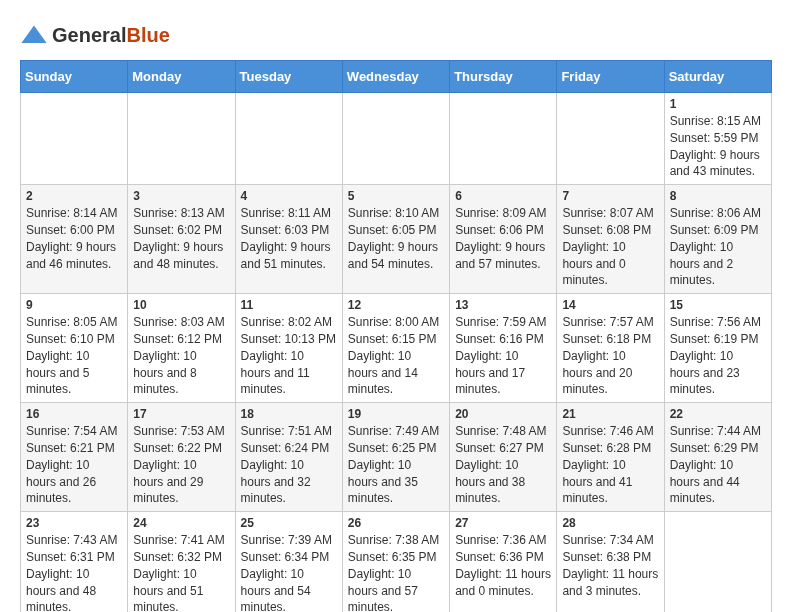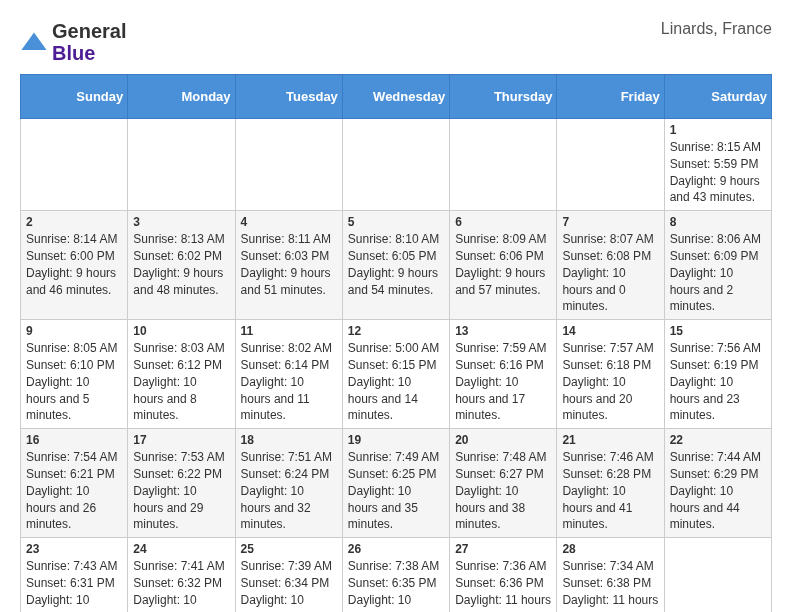--- a/index.html
+++ b/index.html
@@ -16,21 +16,20 @@
       align-items: flex-start;
       margin-bottom: 10px;
     }
     .logo-wrapper {
       display: flex;
       align-items: center;
       gap: 4px;
     }
     .logo-text-col {
       display: flex;
-      flex-direction: column;
     }
     .logo-icon {
       width: 28px;
       height: 28px;
       margin-top: 2px;
     }
     .title-area {
       text-align: right;
     }
     .month-title {
@@ -46,23 +45,23 @@
     .calendar-table {
       width: 100%;
       border-collapse: collapse;
       border: 1px solid #ccc;
     }
     .calendar-table th {
       background-color: #4a90d9;
       color: #fff;
       font-size: 13px;
       font-weight: bold;
-      padding: 14px 4px;
+      padding: 8px 4px;
       border: 1px solid #3a7bc8;
-      text-align: right;
+      text-align: left;
     }
     .calendar-table td {
       border: 1px solid #ccc;
       vertical-align: top;
       padding: 4px 5px;
       font-size: 10.5px;
       color: #333;
       width: 14.28%;
       height: 80px;
       background: #fff;
@@ -89,25 +88,24 @@
 <body>
 
 <div class="header-area">
   <div class="logo-wrapper">
     <svg class="logo-icon" viewBox="0 0 40 40" xmlns="http://www.w3.org/2000/svg">
       <polygon points="20,5 38,30 2,30" fill="#4a90d9"></polygon>
       <polygon points="20,10 35,30 5,30" fill="#4a90d9" opacity="0.5"></polygon>
     </svg>
     <div class="logo-text-col">
       <span style="font-size:20px;font-weight:bold;color:#333;line-height:1.1;">General</span>
-      <span style="font-size:20px;font-weight:bold;color:#4c1d95;line-height:1.1;">Blue</span>
+      <span style="font-size:20px;font-weight:bold;color:#c2410c;line-height:1.1;">Blue</span>
     </div>
   </div>
   <div class="title-area">
-    <div class="location-title">Linards, France</div>
   </div>
 </div>
 
 <table class="calendar-table">
   <thead>
     <tr id="weekday-header">
     <th>Sunday</th>
         <th>Monday</th>
         <th>Tuesday</th>
         <th>Wednesday</th>
@@ -184,26 +182,26 @@
         </td>
         <td>
           <span class="day-number">10</span>
           <div class="day-info" style="white-space: pre-line;">Sunrise: 8:03 AM
 Sunset: 6:12 PM
 Daylight: 10 hours and 8 minutes.</div>
         </td>
         <td>
           <span class="day-number">11</span>
           <div class="day-info" style="white-space: pre-line;">Sunrise: 8:02 AM
-Sunset: 6:14 PM
+Sunset: 10:13 PM
 Daylight: 10 hours and 11 minutes.</div>
         </td>
         <td>
           <span class="day-number">12</span>
-          <div class="day-info" style="white-space: pre-line;">Sunrise: 5:00 AM
+          <div class="day-info" style="white-space: pre-line;">Sunrise: 8:00 AM
 Sunset: 6:15 PM
 Daylight: 10 hours and 14 minutes.</div>
         </td>
         <td>
           <span class="day-number">13</span>
           <div class="day-info" style="white-space: pre-line;">Sunrise: 7:59 AM
 Sunset: 6:16 PM
 Daylight: 10 hours and 17 minutes.</div>
         </td>
         <td>

